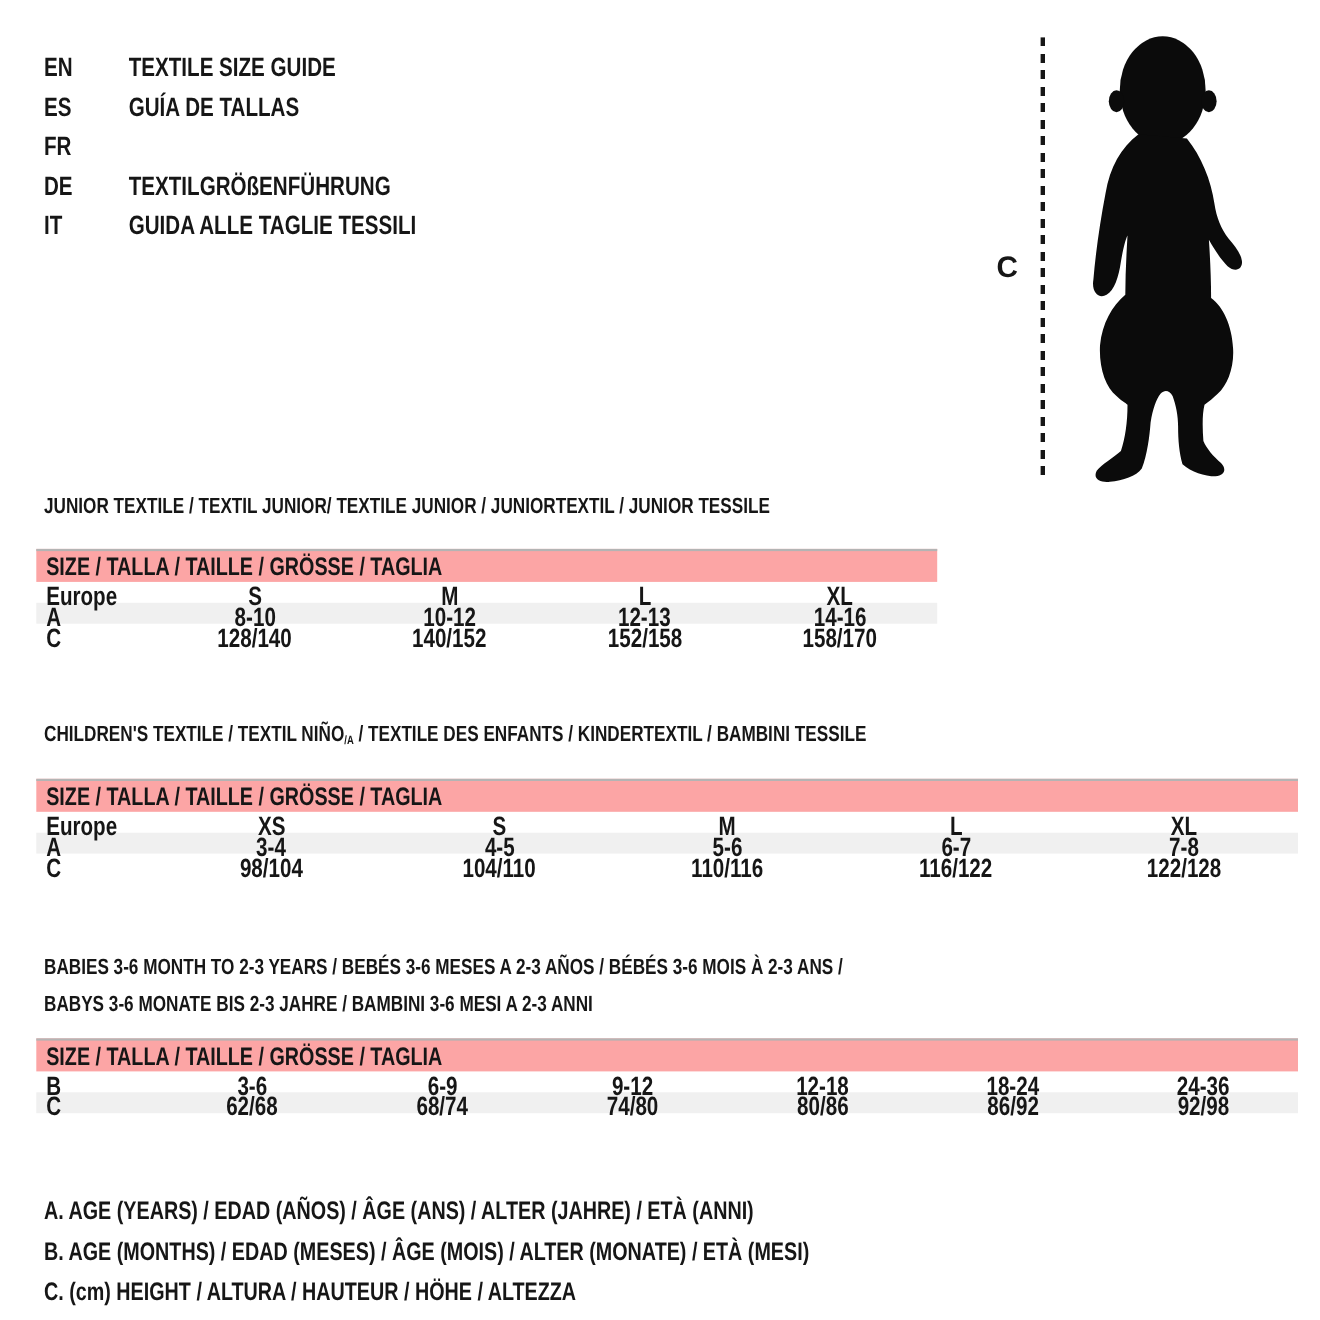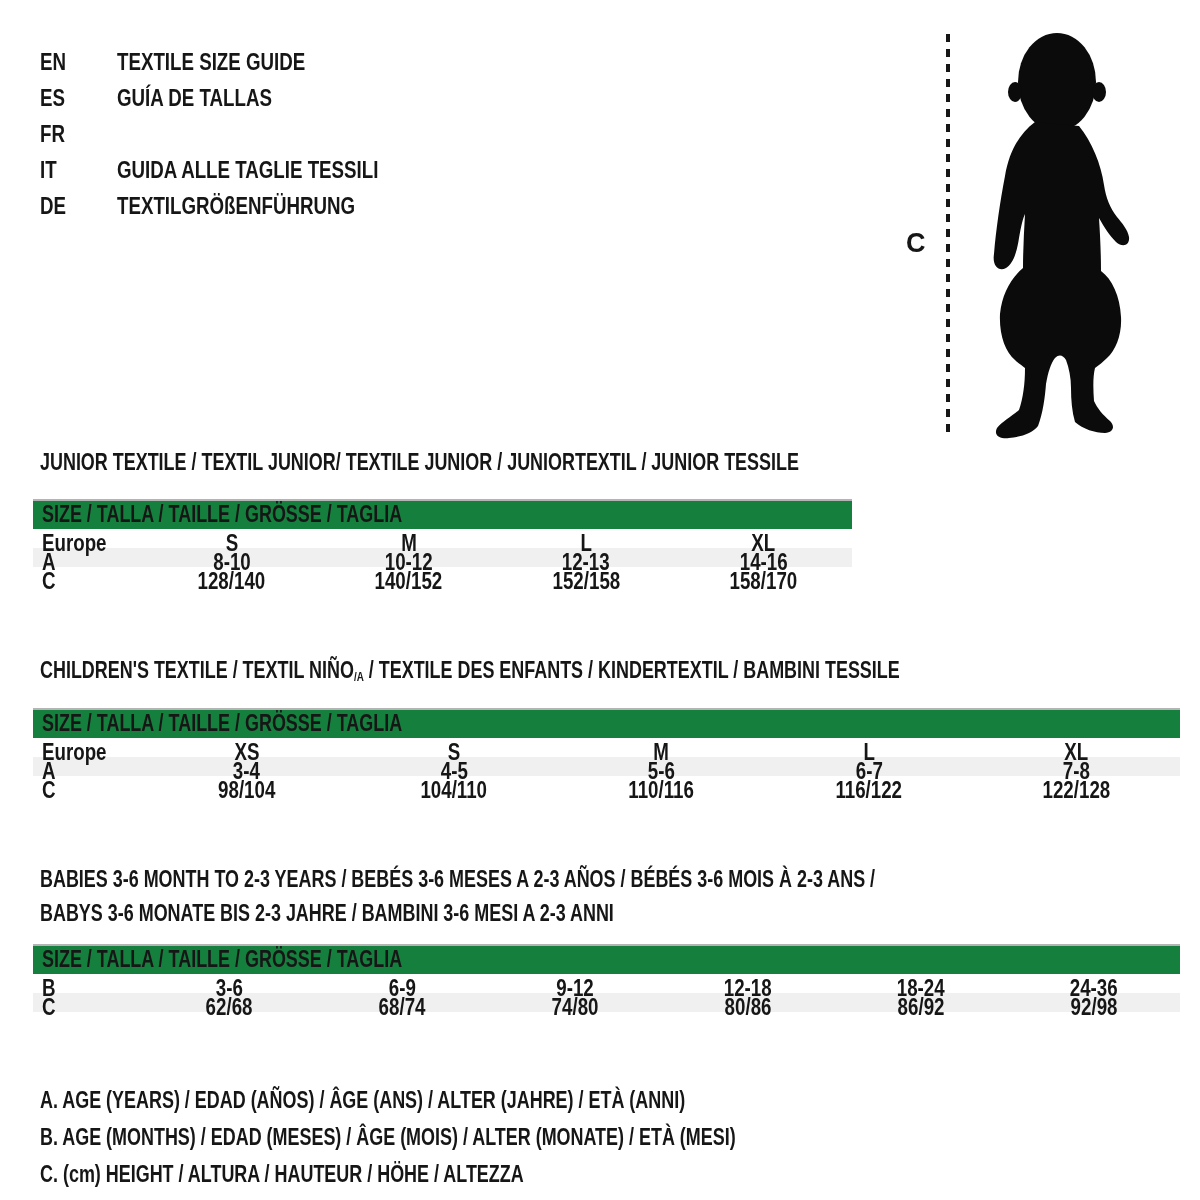--- a/index.html
+++ b/index.html
@@ -18,28 +18,28 @@
   .lang-code { width:77px; }
   
   .measure-line {
     position:absolute; left:946px; top:18px; width:4px; height:398px;
     background:repeating-linear-gradient(to bottom,#161616 0 8px,transparent 8px 15px);
   }
   .measure-label { position:absolute; left:906px; top:212px; font-size:27px; }
   .baby-svg { position:absolute; left:965px; top:14px; }
 
   
-  .sec-title { position:absolute; left:40px; font-size:23px; }
+  .sec-title { position:absolute; left:40px; font-size:20px; }
   .sub { font-size:0.55em; vertical-align:-0.25em; }
 
   
   .size-table { position:absolute; left:33px; }
   .band {
-    height:30px; background:#15803d; border-top:2px solid #b4b4b4; box-sizing:border-box;
-    display:flex; align-items:flex-start; padding-left:9px; font-size:23px;
+    height:30px; background:#fca5a5; border-top:2px solid #b4b4b4; box-sizing:border-box;
+    display:flex; align-items:center; padding-left:9px; font-size:23px;
   }
   .trow { display:grid; height:19px; align-items:center; font-size:24px; }
   .t-junior .trow   { grid-template-columns:110px repeat(4,1fr); }
   .t-children .trow { grid-template-columns:110px repeat(5,1fr); }
   .t-babies .trow   { grid-template-columns:110px repeat(6,1fr); }
   .trow.shade { background:#f0f0f0; }
   .lblcell { padding-left:9px; text-align:left; }
   .valcell { text-align:center; }
 
   
@@ -56,26 +56,26 @@
       <div class="lang-title"><span class="cx">TEXTILE SIZE GUIDE</span></div>
     </div>
     <div class="lang-row">
       <div class="lang-code"><span class="cx">ES</span></div>
       <div class="lang-title"><span class="cx">GUÍA DE TALLAS</span></div>
     </div>
     <div class="lang-row">
       <div class="lang-code"><span class="cx">FR</span></div>
     </div>
     <div class="lang-row">
+      <div class="lang-code"><span class="cx">DE</span></div>
+      <div class="lang-title"><span class="cx">TEXTILGRÖßENFÜHRUNG</span></div>
+    </div>
+    <div class="lang-row">
       <div class="lang-code"><span class="cx">IT</span></div>
       <div class="lang-title"><span class="cx">GUIDA ALLE TAGLIE TESSILI</span></div>
-    </div>
-    <div class="lang-row">
-      <div class="lang-code"><span class="cx">DE</span></div>
-      <div class="lang-title"><span class="cx">TEXTILGRÖßENFÜHRUNG</span></div>
     </div>
   </div>
 
   <div class="measure-line"></div>
   <div class="measure-label"><span>C</span></div>
   <svg class="baby-svg" width="172" height="412" viewBox="0 0 172 412" xmlns="http://www.w3.org/2000/svg">
     <g fill="#0b0b0b">
       <ellipse cx="92" cy="52" rx="39" ry="49"></ellipse>
       <ellipse cx="50" cy="62" rx="7" ry="10"></ellipse>
       <ellipse cx="134" cy="62" rx="7" ry="10"></ellipse>

